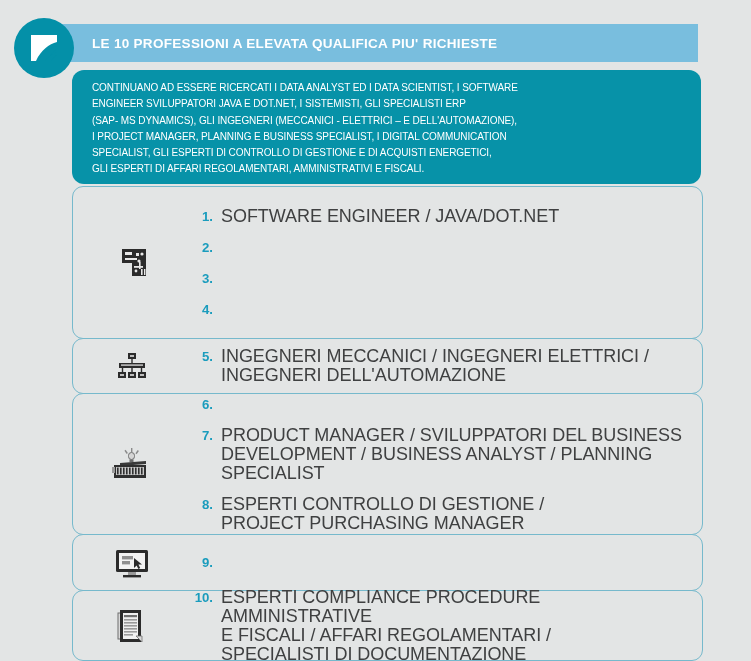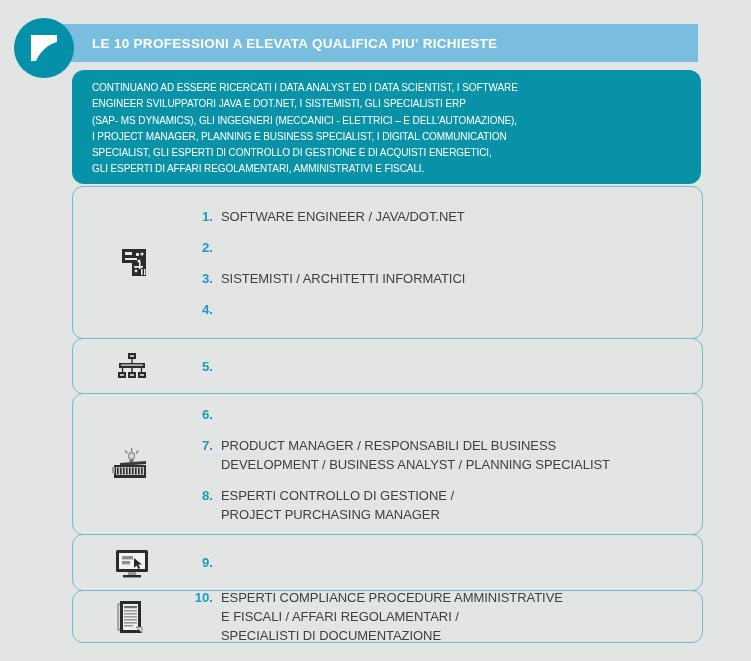--- a/index.html
+++ b/index.html
@@ -130,32 +130,32 @@
     text-align: right;
     color: #1a9cbd;
     font-weight: bold;
     font-size: 13.2px;
     line-height: 19px;
     padding-right: 8px;
   }
 
   .item-label {
     color: #3f4041;
-    font-size: 13px;
+    font-size: 18px;
     line-height: 19px;
     white-space: pre-line;
     letter-spacing: -0.05px;
   }
 
   
   .g1 { height: 153px; }
   .g2 { height: 56px; }
   .g3 { height: 142px; }
   .g4 { height: 57px; }
-  .g5 { height: 53px; }
+  .g5 { height: 71px; }
 </style>
 </head>
 <body>
 
 <div class="header-row">
   <div class="title-bar">
     <span class="title-text">LE 10 PROFESSIONI A ELEVATA QUALIFICA PIU' RICHIESTE</span>
   </div>
   <div class="logo-circle">
     <svg width="34" height="34" viewBox="0 0 34 34" aria-hidden="true">
@@ -196,21 +196,20 @@
     <div class="group-items">
       <div class="item">
         <span class="item-num">1.</span>
         <span class="item-label">SOFTWARE ENGINEER / JAVA/DOT.NET</span>
       </div>
       <div class="item">
         <span class="item-num">2.</span>
       </div>
       <div class="item">
         <span class="item-num">3.</span>
-        <span class="item-label">SISTEMISTI / ARCHITETTI INFORMATICI</span>
       </div>
       <div class="item">
         <span class="item-num">4.</span>
       </div>
     </div>
   </div>
 
   <div class="group g2">
     <div class="group-icon">
       <svg width="34" height="33" viewBox="0 0 34 33" aria-hidden="true">
@@ -226,20 +225,22 @@
         <rect x="5" y="24" width="4" height="2" fill="#bdbdbd"></rect>
         <rect x="13" y="22" width="8" height="6" fill="#2b2b2b"></rect>
         <rect x="15" y="24" width="4" height="2" fill="#bdbdbd"></rect>
         <rect x="23" y="22" width="8" height="6" fill="#2b2b2b"></rect>
         <rect x="25" y="24" width="4" height="2" fill="#bdbdbd"></rect>
       </svg>
     </div>
     <div class="group-items">
       <div class="item">
         <span class="item-num">5.</span>
+        <span class="item-label">INGEGNERI MECCANICI / INGEGNERI ELETTRICI /
+INGEGNERI DELL'AUTOMAZIONE</span>
       </div>
     </div>
   </div>
 
   <div class="group g3">
     <div class="group-icon">
       <svg width="44" height="34" viewBox="0 0 44 34" aria-hidden="true">
         <g fill="#8a8a8a">
           <rect x="21" y="1" width="1.4" height="4"></rect>
           <rect x="15.5" y="3" width="1.4" height="4" transform="rotate(-35 16 5)"></rect>
@@ -263,21 +264,21 @@
         </g>
         <rect x="2" y="20" width="3" height="6" fill="#9a9a9a"></rect>
       </svg>
     </div>
     <div class="group-items">
       <div class="item">
         <span class="item-num">6.</span>
       </div>
       <div class="item">
         <span class="item-num">7.</span>
-        <span class="item-label">PRODUCT MANAGER / RESPONSABILI DEL BUSINESS
+        <span class="item-label">PRODUCT MANAGER / SVILUPPATORI DEL BUSINESS
 DEVELOPMENT / BUSINESS ANALYST / PLANNING SPECIALIST</span>
       </div>
       <div class="item">
         <span class="item-num">8.</span>
         <span class="item-label">ESPERTI CONTROLLO DI GESTIONE /
 PROJECT PURCHASING MANAGER</span>
       </div>
     </div>
   </div>
 

